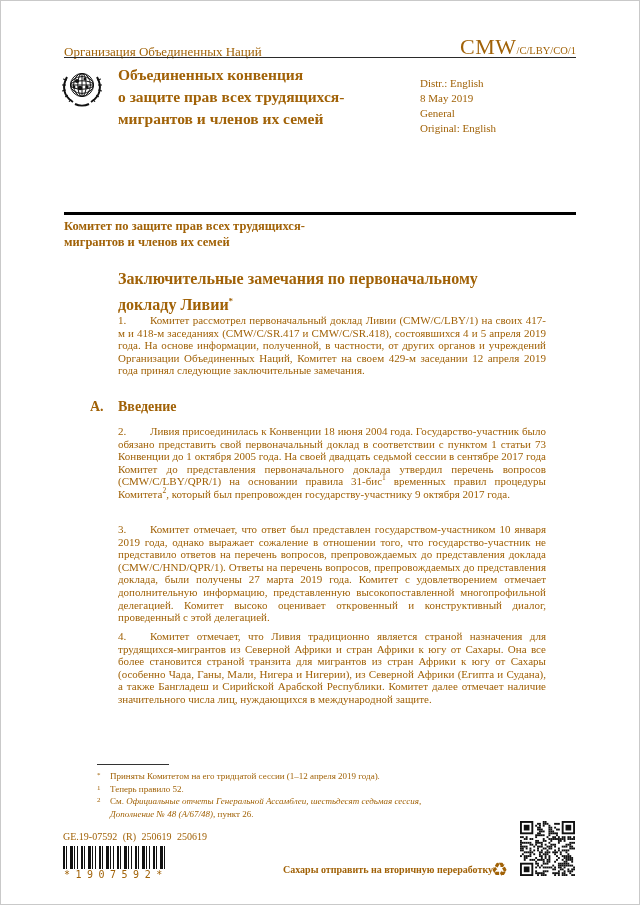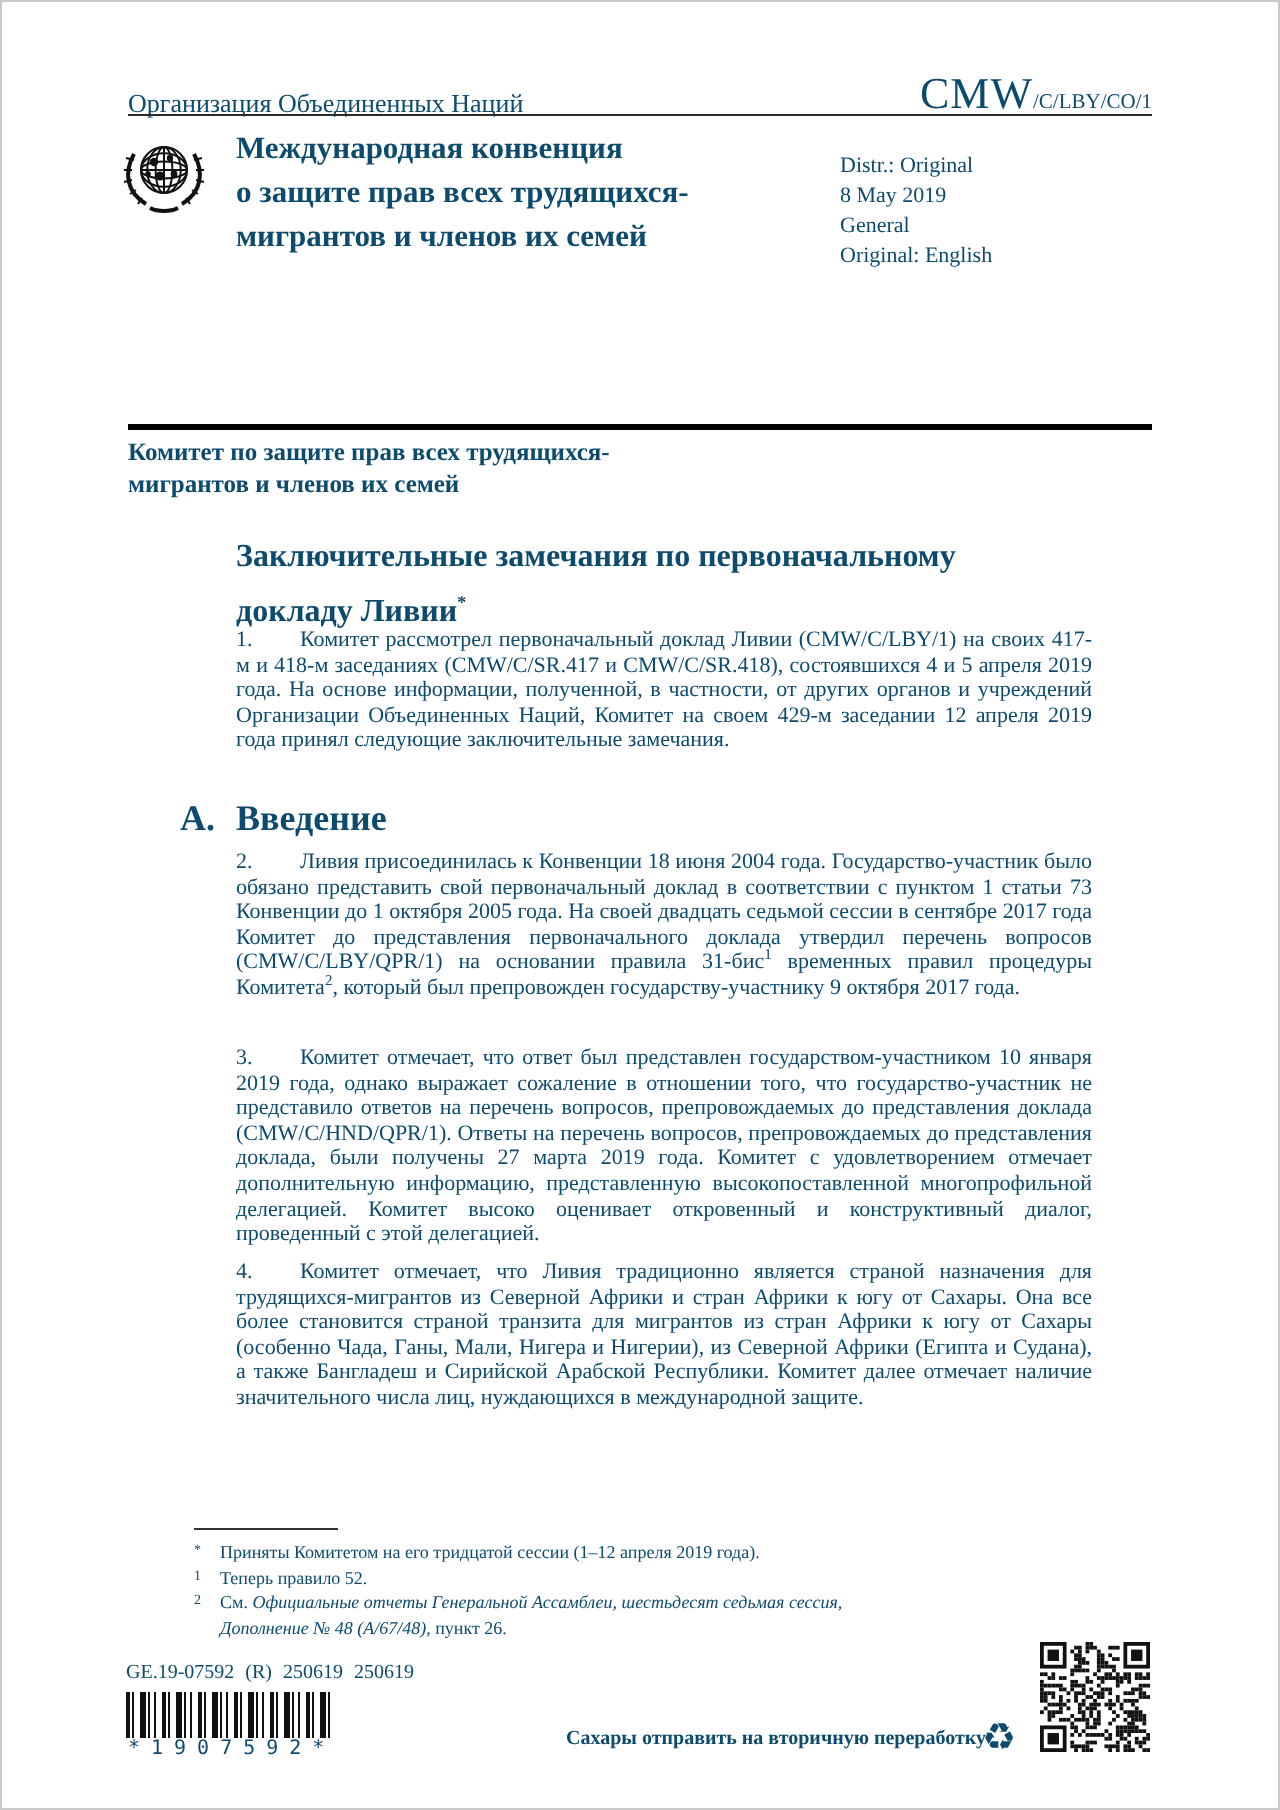--- a/index.html
+++ b/index.html
@@ -1,18 +1,18 @@
 <!DOCTYPE html>
 <html><head>
 <meta charset="utf-8">
 <style>
   html,body{margin:0;padding:0;background:#ffffff;}
   .page{
     position:relative;width:640px;height:905px;background:#fff;
-    font-family:"Liberation Serif","DejaVu Serif",serif;color:#0c4a6e;
+    font-family:"Liberation Serif","DejaVu Serif",serif;color:#a16207;
     box-shadow:inset 0 0 0 1px #c9c9c9;overflow:hidden;
   }
   
   .top-row{position:absolute;top:34px;left:64px;width:512px;display:flex;justify-content:space-between;align-items:flex-end;}
   .org-name{font-size:13px;}
   .doc-symbol{white-space:nowrap;}
   .sym-main{font-size:22px;letter-spacing:0.5px;}
   .sym-suffix{font-size:10.5px;}
   .rule-thin{position:absolute;top:57px;left:64px;width:512px;height:1px;background:#2a2a2a;}
   .emblem{position:absolute;top:66px;left:60px;width:44px;height:44px;}
@@ -25,21 +25,21 @@
   .committee{position:absolute;top:218px;left:64px;font-size:12.5px;font-weight:bold;line-height:16px;}
   .committee span{display:block;}
   
   .doc-title{position:absolute;top:268px;left:118px;width:400px;font-size:16px;font-weight:bold;line-height:22px;}
   .doc-title sup{font-size:9px;}
   
   .para{position:absolute;left:118px;width:428px;font-size:11px;line-height:12.6px;text-align:justify;}
   .pnum{display:inline-block;width:32px;}
   .p1{top:314px;} .p2{top:425px;} .p3{top:523px;} .p4{top:630px;}
   .para sup{font-size:7.5px;line-height:0;}
-  .section-head{position:absolute;top:399px;left:90px;font-size:18px;font-weight:bold;}
+  .section-head{position:absolute;top:399px;left:90px;font-size:14px;font-weight:bold;}
   .sec-label{display:inline-block;width:28px;}
   
   .fn-rule{position:absolute;top:764px;left:97px;width:72px;height:1px;background:#333;}
   .footnotes{position:absolute;top:770px;left:97px;width:352px;font-size:9px;line-height:12.7px;}
   .fn{display:flex;}
   .fn-marker{width:13px;flex:0 0 13px;font-size:7px;vertical-align:super;position:relative;top:-1px;text-align:left;}
   .fn-text{flex:1;}
   
   .ge-line{position:absolute;top:831px;left:63px;font-size:10px;word-spacing:3px;}
   .barcode{position:absolute;top:846px;left:63px;width:103px;height:23px;
@@ -82,27 +82,27 @@
       <path d="M37,11 C42,20 41,30 31,36"></path>
       <path d="M15,38 C19,40 25,40 29,38"></path>
     </g>
     <g stroke="#111" fill="none" stroke-width="1">
       <path d="M7,14 l-4,-1 M6,19 l-4,0 M6,24 l-4,1 M8,29 l-3,2 M11,33 l-2,3"></path>
       <path d="M37,14 l4,-1 M38,19 l4,0 M38,24 l4,1 M36,29 l3,2 M33,33 l2,3"></path>
     </g>
   </svg>
 
   <div class="conv-title">
-    <span>Международная конвенция</span>
+    <span>Объединенных конвенция</span>
     <span>о защите прав всех трудящихся-</span>
     <span>мигрантов и членов их семей</span>
   </div>
 
   <div class="distr-block">
-    <span>Distr.: Original</span>
+    <span>Distr.: English</span>
     <span>8 May 2019</span>
     <span>General</span>
     <span>Original: English</span>
   </div>
 
   <div class="rule-thick"></div>
 
   <div class="committee">
     <span>Комитет по защите прав всех трудящихся-</span>
     <span>мигрантов и членов их семей</span>

